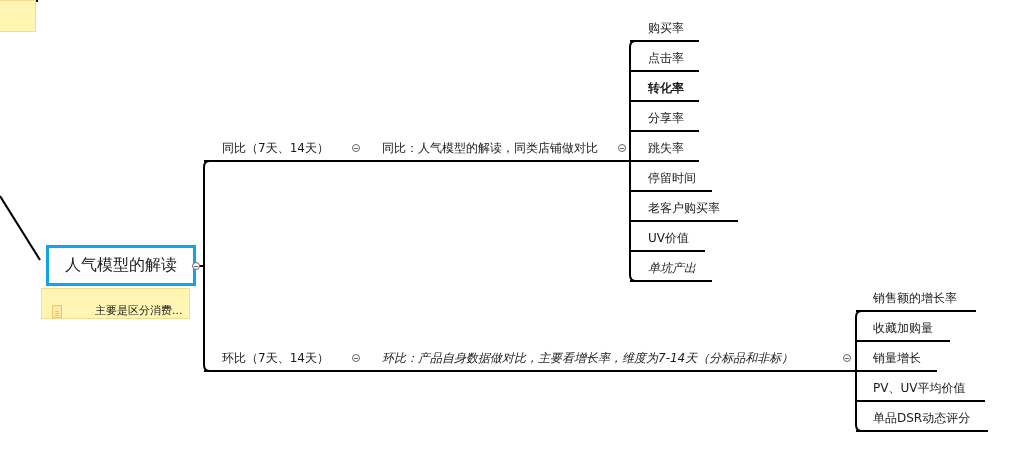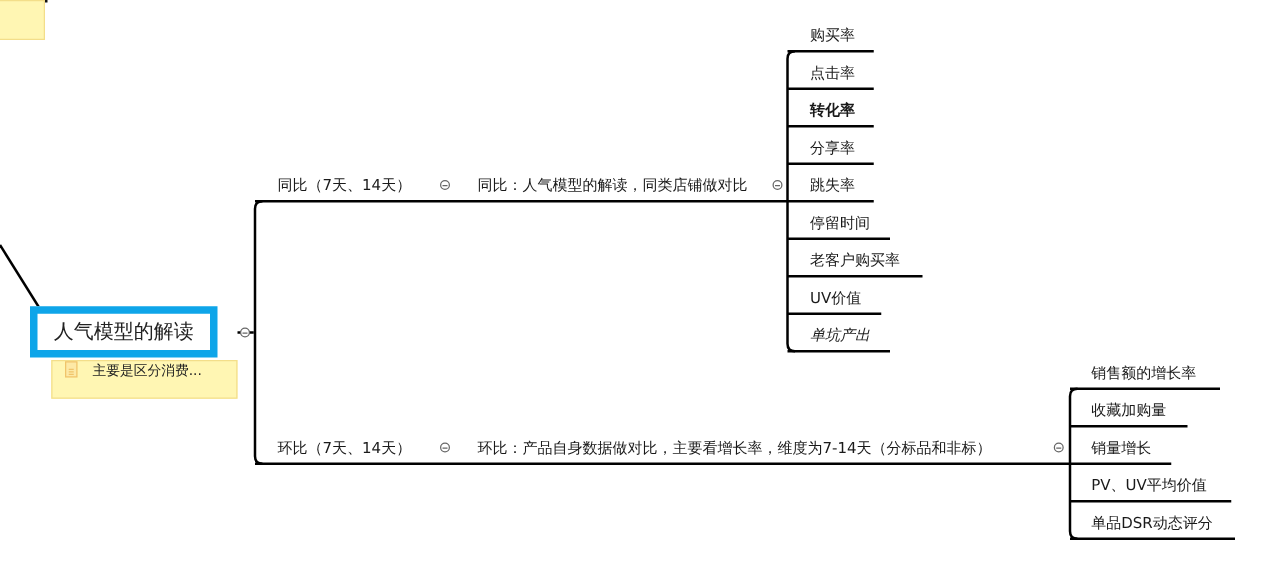--- a/index.html
+++ b/index.html
@@ -17,29 +17,29 @@
     }
     .collapse::after {
       content: ""; position: absolute; left: 1px; right: 1px; top: 3px; height: 1px; background: #666;
     }
     .sticky-top {
       position: absolute; left: 0; top: 0; width: 36px; height: 32px;
       background: #fff6b3; border: 1px solid #f3de8a; border-left: none; box-sizing: border-box;
     }
     .sticky-top-bar { position: absolute; left: 0; top: 0; width: 38px; height: 2px; background: #111; }
     .central {
-      position: absolute; left: 24px; top: 245px; width: 150px; height: 41px;
-      border: 6px solid #0ea5e9; box-sizing: border-box; background: #fff;
+      position: absolute; left: 46px; top: 245px; width: 150px; height: 41px;
+      border: 3px solid #0ea5e9; box-sizing: border-box; background: #fff;
       display: flex; align-items: center; justify-content: center;
       font-size: 16px; color: #222;
     }
     .note {
       position: absolute; left: 41px; top: 288px; width: 149px; height: 31px;
       background: #fff6b3; border: 1px solid #f3de8a; box-sizing: border-box;
-      display: flex; align-items: flex-start; font-size: 11px; color: #222;
+      display: flex; align-items: flex-end; font-size: 11px; color: #222; gap: 21px;
     }
     .note-icon {
       width: 10px; height: 13px; margin-left: 10px; margin-right: 12px;
       border: 1px solid #f0c46a; background: #fde9a6; box-sizing: border-box; position: relative;
     }
     .note-icon::before {
       content: ""; position: absolute; left: 2px; right: 2px; top: 5px; height: 1px; background: #f0c46a;
       box-shadow: 0 2px 0 #f0c46a, 0 4px 0 #f0c46a;
     }
   </style>
@@ -101,20 +101,20 @@
 <div class="txt" style="left:648px; top:80px;font-weight:bold;">转化率</div>
 <div class="txt" style="left:648px; top:110px;text-align:center;">分享率</div>
 <div class="txt" style="left:648px; top:140px;">跳失率</div>
 <div class="txt" style="left:648px; top:170px;">停留时间</div>
 <div class="txt" style="left:648px; top:200px;">老客户购买率</div>
 <div class="txt" style="left:648px; top:230px;">UV价值</div>
 <div class="txt" style="left:648px; top:260px;font-style:italic;">单坑产出</div>
 
 <div class="txt" style="left:222px; top:350px;">环比（7天、14天）</div>
 <div class="collapse" style="left:352px; top:354px;"></div>
-<div class="txt" style="left:382px; top:350px;">环比：产品自身数据做对比，主要看增长率，维度为7-14天（分标品和非标）</div>
+<div class="txt" style="left:382px; top:350px;font-style:italic;">环比：产品自身数据做对比，主要看增长率，维度为7-14天（分标品和非标）</div>
 <div class="collapse" style="left:843px; top:354px;"></div>
 
 <div class="txt" style="left:873px; top:290px;">销售额的增长率</div>
 <div class="txt" style="left:873px; top:320px;">收藏加购量</div>
 <div class="txt" style="left:873px; top:350px;">销量增长</div>
 <div class="txt" style="left:873px; top:380px;">PV、UV平均价值</div>
 <div class="txt" style="left:873px; top:410px;">单品DSR动态评分</div>
 
 </body></html>

